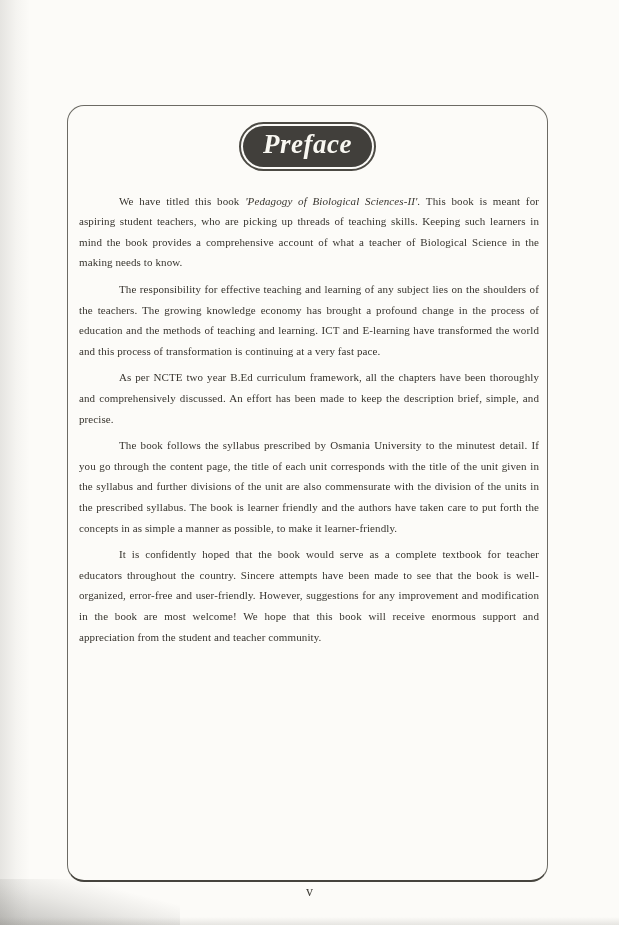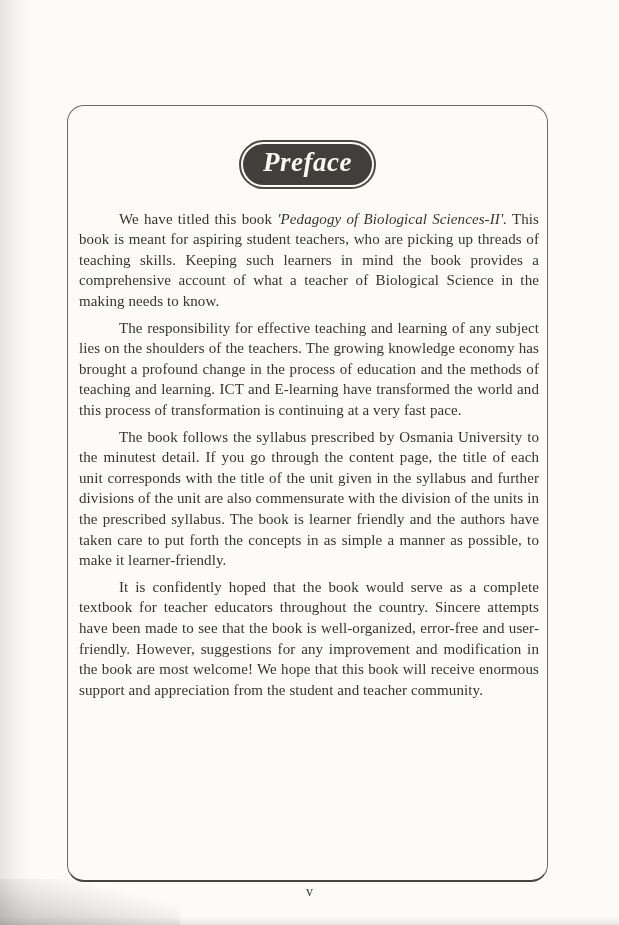--- a/index.html
+++ b/index.html
@@ -49,21 +49,21 @@
     box-sizing: border-box;
     border: 1.5px solid rgba(72,70,63,0.8);
     border-bottom-color: rgba(50,48,42,0.9);
     border-bottom-width: 2px;
     border-radius: 17px;
     background: transparent;
   }
   .badge-row {
     display: flex;
     justify-content: center;
-    margin-top: 34px;
+    margin-top: 16px;
   }
   .badge-outer {
     border: 2px solid #4c4a44;
     border-radius: 30px;
     padding: 2px;
     background: #fcfbf8;
     display: inline-block;
   }
   .badge-inner {
     background: #413f3b;
@@ -77,21 +77,21 @@
     font-size: 27px;
     line-height: 1.1;
     color: #f8f7f1;
     letter-spacing: 0.5px;
   }
   .text-block {
     margin: 20px 8px 0 11px;
   }
   .text-block p {
     margin: 0 0 6px 0;
-    font-size: 15px;
+    font-size: 11px;
     line-height: 20.6px;
     color: #37342e;
     text-align: justify;
     text-indent: 40px;
     letter-spacing: 0.1px;
   }
   .italic-title {
     font-style: italic;
   }
   .page-number {
@@ -118,20 +118,21 @@
           <span class="badge-label">Preface</span>
         </div>
       </div>
     </div>
 
     <div class="text-block">
       <p><span>We have titled this book </span><span class="italic-title">'Pedagogy of Biological Sciences-II'.</span><span> This book is meant for aspiring student teachers, who are picking up threads of teaching skills. Keeping such learners in mind the book provides a comprehensive account of what a teacher of Biological Science in the making needs to know.</span></p>
 
       <p>The responsibility for effective teaching and learning of any subject lies on the shoulders of the teachers. The growing knowledge economy has brought a profound change in the process of education and the methods of teaching and learning. ICT and E-learning have transformed the world and this process of transformation is continuing at a very fast pace.</p>
 
+      <p>As per NCTE two year B.Ed curriculum framework, all the chapters have been thoroughly and comprehensively discussed. An effort has been made to keep the description brief, simple, and precise.</p>
 
       <p>The book follows the syllabus prescribed by Osmania University to the minutest detail. If you go through the content page, the title of each unit corresponds with the title of the unit given in the syllabus and further divisions of the unit are also commensurate with the division of the units in the prescribed syllabus. The book is learner friendly and the authors have taken care to put forth the concepts in as simple a manner as possible, to make it learner-friendly.</p>
 
 
       <p>It is confidently hoped that the book would serve as a complete textbook for teacher educators throughout the country. Sincere attempts have been made to see that the book is well-organized, error-free and user-friendly. However, suggestions for any improvement and modification in the book are most welcome! We hope that this book will receive enormous support and appreciation from the student and teacher community.</p>
     </div>
 
   </div>
 
   <div class="page-number">v</div>

